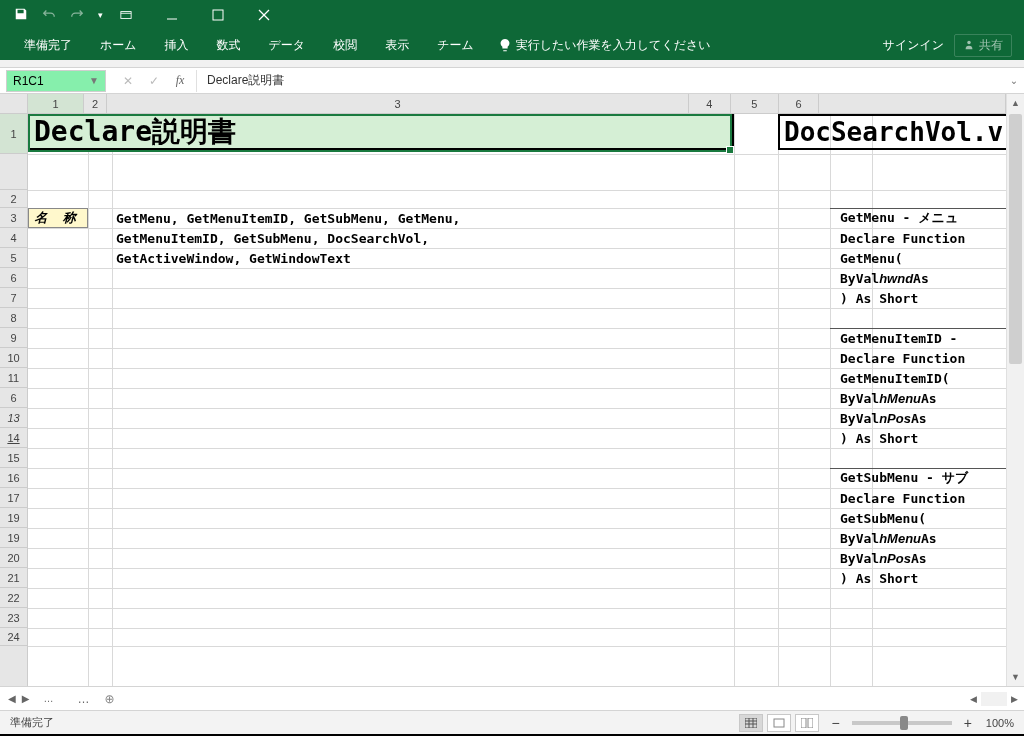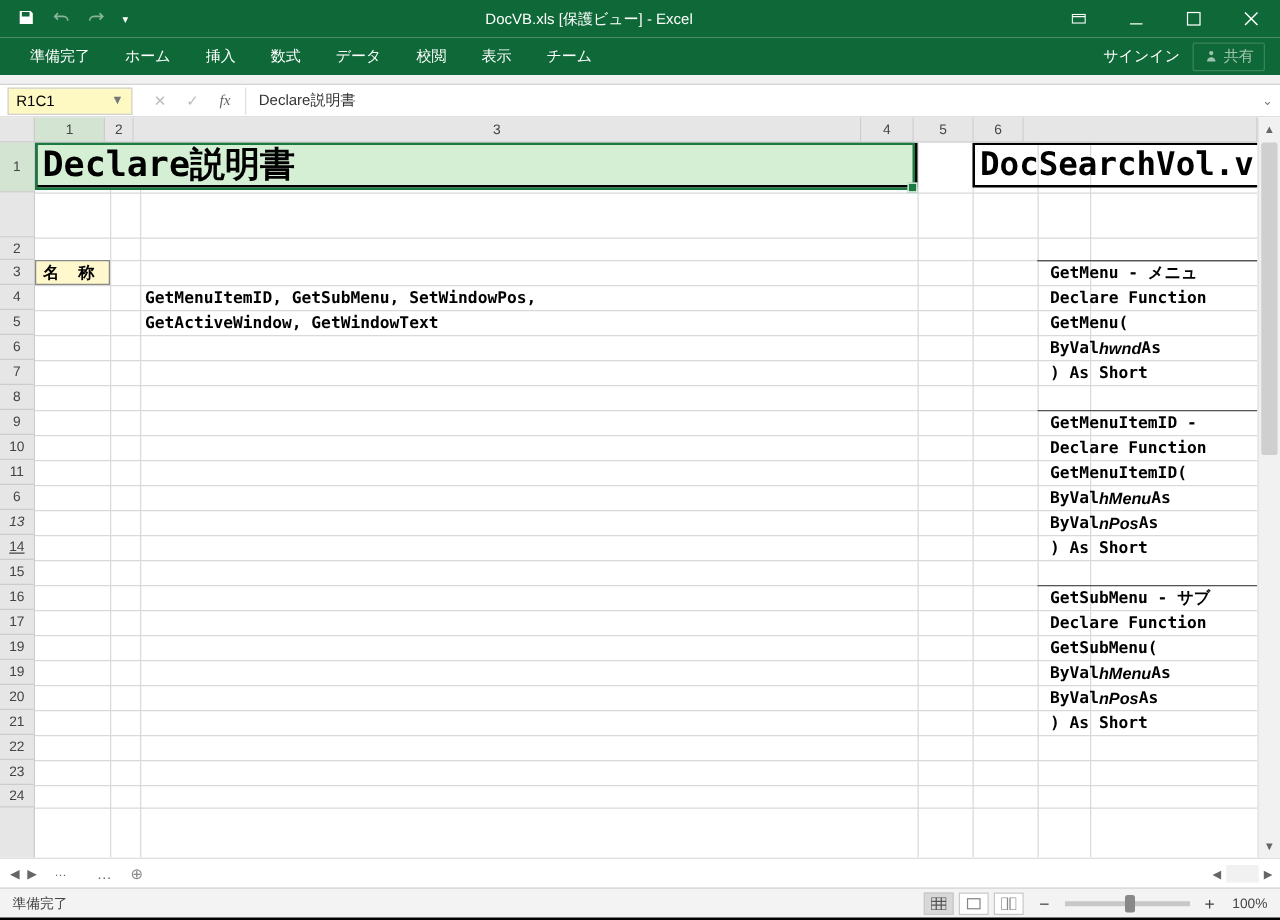--- a/index.html
+++ b/index.html
@@ -16,21 +16,21 @@
 .ribbon-tabs { height: 30px; background: #0e6837; display: flex; align-items: center; color: #fff; font-size: 12px; padding-left: 10px; }
 .ribbon-tabs .tab { padding: 0 14px; height: 30px; display: flex; align-items: center; cursor: pointer; }
 .ribbon-tabs .tell { display: flex; align-items: center; margin-left: 10px; }
 .ribbon-tabs .tell svg { width: 14px; height: 14px; margin-right: 4px; }
 .ribbon-tabs .signin { margin-left: auto; margin-right: 10px; }
 .ribbon-tabs .share { margin-right: 12px; display: flex; align-items: center; border: 1px solid rgba(255,255,255,0.3); padding: 2px 8px; border-radius: 2px; opacity: 0.6; }
 .ribbon-tabs .share svg { width: 12px; height: 12px; margin-right: 4px; }
 .ribbon-collapse { height: 8px; background: #f1f1f1; border-bottom: 1px solid #d4d4d4; }
 
 .formula-bar { height: 26px; background: #fff; border-bottom: 1px solid #d4d4d4; display: flex; align-items: center; font-size: 12px; }
-.namebox { width: 100px; height: 22px; margin: 0 6px; border: 1px solid #cfcfcf; display: flex; align-items: center; padding: 0 6px; justify-content: space-between; background: #fef9c3;}
+.namebox { width: 100px; height: 22px; margin: 0 6px; border: 1px solid #cfcfcf; display: flex; align-items: center; padding: 0 6px; justify-content: space-between; background: #86efac;}
 .namebox .dd { color: #777; font-size: 10px; }
 .fbar-btns { display: flex; align-items: center; gap: 10px; padding: 0 8px; color: #999; border-right: 1px solid #e0e0e0; height: 22px;}
 .fbar-btns span { width: 16px; text-align: center; }
 .fbar-btns .fx { font-style: italic; color: #666; font-family: serif;}
 .formula-input { flex: 1; padding: 0 10px; color: #333; height: 22px; display: flex; align-items: center;}
 .formula-expand { width: 20px; color: #777; text-align: center; font-size: 10px;}
 
 .sheet-area { position: relative; height: 592px; background: #fff; display: flex; }
 .corner { width: 28px; height: 20px; background: #e6e6e6; border-right: 1px solid #ccc; border-bottom: 1px solid #ccc; position: absolute; top: 0; left: 0; z-index: 3;}
 .col-headers { position: absolute; top: 0; left: 28px; right: 18px; height: 20px; display: flex; background: #e6e6e6; border-bottom: 1px solid #ccc; z-index: 2;}
@@ -86,21 +86,20 @@
           <path d="M2 2h10l2 2v10H2V2zm2 1v4h7V3H4zm1 7h6v3H5v-3z"></path>
         </svg></span>
     <span style="opacity:.5"><svg viewBox="0 0 16 16" fill="none" stroke="#fff" stroke-width="1.5">
           <path d="M5 4L2 7l3 3M2 7h8a4 4 0 014 4"></path>
         </svg></span>
     <span style="opacity:.5"><svg viewBox="0 0 16 16" fill="none" stroke="#fff" stroke-width="1.5">
           <path d="M11 4l3 3-3 3M14 7H6a4 4 0 00-4 4"></path>
         </svg></span>
     <span style="font-size:9px">▾</span>
   </div>
-  <div class="title">DocVB.xls  [保護ビュー] - Excel</div>
   <div class="wincontrols">
     <div>
         <svg viewBox="0 0 14 14" fill="none" stroke="#fff">
           <rect x="1" y="3" width="12" height="8"></rect>
           <path d="M1 5h12"></path>
         </svg>
       </div>
     <div>
         <svg viewBox="0 0 12 12" stroke="#fff" stroke-width="1">
           <line x1="1" y1="10" x2="11" y2="10"></line>
@@ -123,20 +122,26 @@
 <div class="ribbon-tabs">
   <div id="ribbon-tab-host" style="display: contents;"></div>
   <div class="tab">準備完了</div>
     <div class="tab">ホーム</div>
     <div class="tab">挿入</div>
     <div class="tab">数式</div>
     <div class="tab">データ</div>
     <div class="tab">校閲</div>
     <div class="tab">表示</div>
     <div class="tab">チーム</div>
+    <div class="tell">
+    <svg viewBox="0 0 16 16" fill="#fff">
+        <path d="M8 1a5 5 0 00-3 9v2h6v-2a5 5 0 00-3-9zM6 14h4v1H6z"></path>
+      </svg>
+    <span>実行したい作業を入力してください</span>
+  </div>
   <div class="signin">サインイン</div>
   <div class="share">
     <svg viewBox="0 0 14 14" fill="#fff">
         <circle cx="7" cy="4" r="2"></circle>
         <path d="M3 12a4 4 0 018 0H3z"></path>
       </svg>
     <span>共有</span>
   </div>
 </div>
 <div class="ribbon-collapse"></div>
@@ -221,22 +226,23 @@
       <div class="gridlines-h" style="top: 394px;"></div>
       <div class="gridlines-h" style="top: 414px;"></div>
       <div class="gridlines-h" style="top: 434px;"></div>
       <div class="gridlines-h" style="top: 454px;"></div>
       <div class="gridlines-h" style="top: 474px;"></div>
       <div class="gridlines-h" style="top: 494px;"></div>
       <div class="gridlines-h" style="top: 514px;"></div>
       <div class="gridlines-h" style="top: 532px;"></div>
       <div class="cell title-cell" style="left: 0px; top: 0px; width: 706px; height: 38px;">Declare説明書</div>
       <div class="cell title2-cell" style="left: 750px; top: 0px; width: 294px; height: 38px;">DocSearchVol.v</div>
-      <div class="cell label-cell" style="left: 0px; top: 94px; width: 60px; height: 20px;">名 称</div>
-      <div class="cell code-cell" style="left: 84px; top: 114px; width: 622px; height: 20px;">GetMenuItemID, GetSubMenu, SetWindowPos,</div>
+      <div class="cell label-cell" style="left: 0px; top: 94px; width: 60px; height: 20px; font-style: italic;">名 称</div>
+      <div class="cell code-cell" style="left: 84px; top: 94px; width: 622px; height: 20px;">GetMenu, GetMenuItemID, GetSubMenu, GetMenu,</div>
+      <div class="cell code-cell" style="left: 84px; top: 114px; width: 622px; height: 20px;">GetMenuItemID, GetSubMenu, DocSearchVol,</div>
       <div class="cell code-cell" style="left: 84px; top: 134px; width: 622px; height: 20px;">GetActiveWindow, GetWindowText</div>
       <div class="cell code-cell" style="left: 808px; top: 94px; height: 20px; width: 200px;">GetMenu - メニュ</div>
       <div style="position: absolute; left: 802px; right: 0px; top: 94px; border-top: 1px solid rgb(85, 85, 85);"></div>
       <div class="cell code-cell" style="left: 808px; top: 114px; height: 20px; width: 200px;">Declare Function</div>
       <div class="cell code-cell" style="left: 808px; top: 134px; height: 20px; width: 200px;">GetMenu(</div>
       <div class="cell code-cell" style="left: 808px; top: 154px; height: 20px; width: 200px;">  ByVal <i>hwnd</i>   As</div>
       <div class="cell code-cell" style="left: 808px; top: 174px; height: 20px; width: 200px;">) As Short</div>
       <div class="cell code-cell" style="left: 808px; top: 194px; height: 20px; width: 200px;"></div>
       <div class="cell code-cell" style="left: 808px; top: 214px; height: 20px; width: 200px;">GetMenuItemID -</div>
       <div style="position: absolute; left: 802px; right: 0px; top: 214px; border-top: 1px solid rgb(85, 85, 85);"></div>

